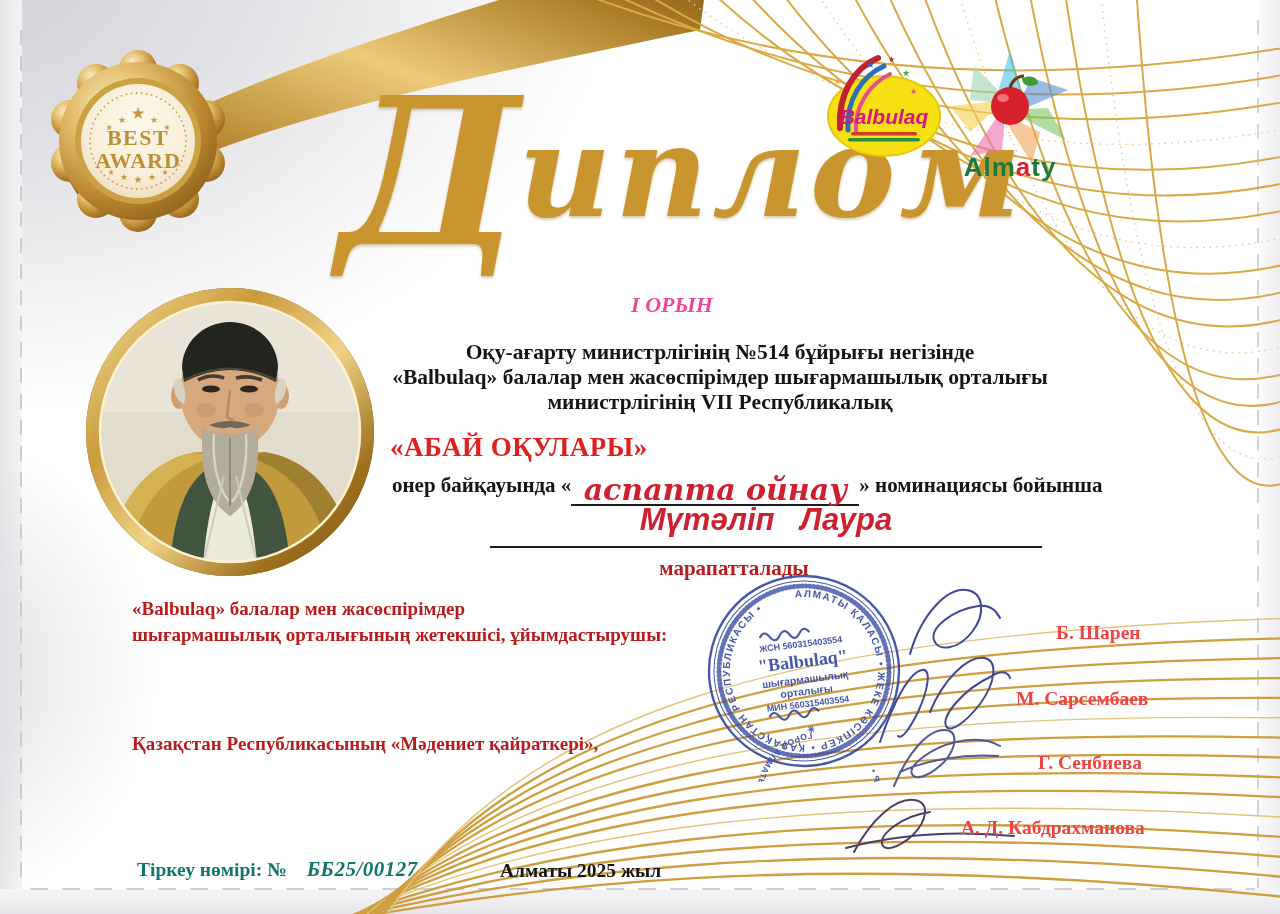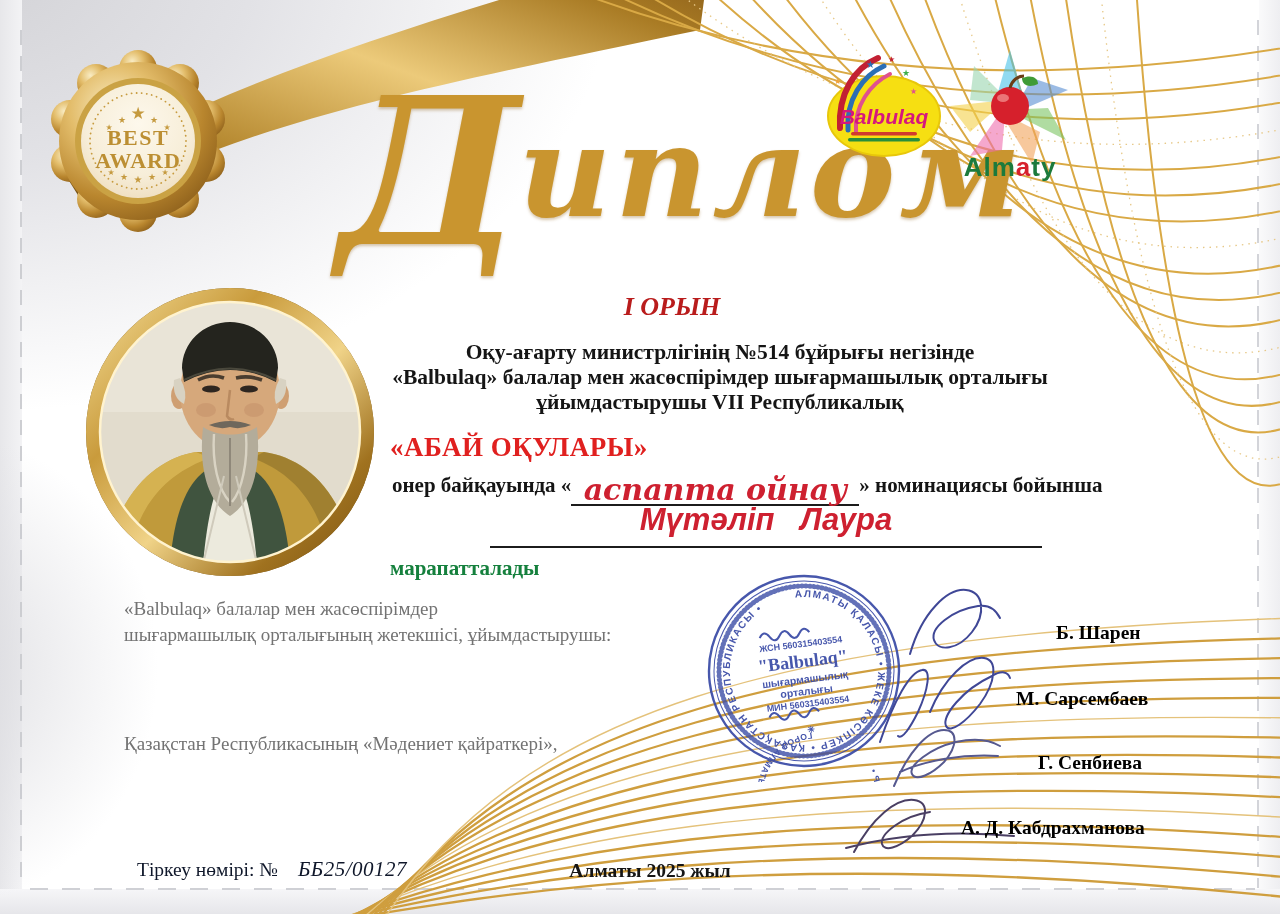--- a/index.html
+++ b/index.html
@@ -20,42 +20,42 @@
   svg{display:block;}
   .abs{position:absolute;}
   
   .title{position:absolute;left:338px;top:46px;width:680px;height:260px;text-align:center;
     font-family:"DejaVu Serif",serif;font-style:italic;font-weight:bold;color:#c9952f;
     text-shadow:0 2px 3px rgba(139,95,24,.35);line-height:250px;letter-spacing:4px;}
   .title .cap{font-size:205px;vertical-align:-28px;margin-right:-6px;}
   .title .rest{font-size:128px;}
   
   .place{position:absolute;left:412px;top:292px;width:520px;text-align:center;
-    font-size:26px;font-weight:bold;font-style:italic;color:#b91c1c;}
+    font-size:22px;font-weight:bold;font-style:italic;color:#ec4899;}
   .intro{position:absolute;left:388px;top:340px;width:664px;text-align:center;
     font-size:21.5px;font-weight:bold;color:#151515;line-height:25px;}
   .contest{position:absolute;left:390px;top:432px;width:664px;text-align:left;
     font-size:27px;font-weight:bold;color:#e0201f;letter-spacing:.5px;}
   .nomination{position:absolute;left:392px;top:470px;width:760px;
     font-size:21px;font-weight:bold;color:#151515;white-space:nowrap;}
   .nom-blank{display:inline-block;width:288px;border-bottom:2.2px solid #1c1c1c;text-align:center;height:34px;vertical-align:-6px;}
   .nom-value{font-style:italic;font-weight:bold;font-size:30px;color:#ce2030;position:relative;top:2px;font-family:"DejaVu Serif",serif;}
   .recipient-wrap{position:absolute;left:490px;top:502px;width:552px;height:44px;
     border-bottom:2.2px solid #1c1c1c;text-align:center;}
   .recipient{font-style:italic;font-weight:bold;font-size:31px;color:#ce2030;font-family:Liberation Sans, sans-serif;}
-  .verb{position:absolute;left:390px;top:556px;width:660px;
-    font-size:21px;font-weight:bold;color:#15803d;}
-  
-  .role{position:absolute;left:124px;font-size:19px;font-weight:normal;color:#737373;line-height:26px;white-space:nowrap;}
-  .regrow{position:absolute;left:137px;top:857px;font-size:19.5px;font-weight:normal;color:#0f172a;white-space:nowrap;text-align:center;}
+  .verb{position:absolute;left:404px;top:556px;width:660px;text-align:center;
+    font-size:21px;font-weight:bold;color:#b91c1c;}
+  
+  .role{position:absolute;left:132px;font-size:19px;font-weight:bold;color:#b91c1c;line-height:26px;white-space:nowrap;}
+  .regrow{position:absolute;left:137px;top:857px;font-size:19.5px;font-weight:bold;color:#0f766e;white-space:nowrap;text-align:center;}
   .regval{font-style:italic;font-size:21px;margin-left:20px;letter-spacing:.5px;}
-  .cityyear{position:absolute;left:500px;top:860px;width:300px;text-align:center;
+  .cityyear{position:absolute;left:500px;top:860px;width:300px;
     font-size:19.5px;font-weight:bold;color:#151515;}
   
-  .signame{position:absolute;font-size:19.5px;font-weight:bold;color:#000000;white-space:nowrap;}
+  .signame{position:absolute;font-size:19.5px;font-weight:bold;color:#ef4444;white-space:nowrap;}
   
   .almaty-word{font-family:"Liberation Sans",sans-serif;font-weight:bold;}
 </style>
 </head>
 <body>
 
 <div id="page">
 
   <div class="corner-tl"></div>
   <div class="edge-left"></div>
@@ -257,21 +257,21 @@
 
       <path d="M -27 132 L -6 44 M 27 132 L 6 44" stroke="#cfcabb" stroke-width="2" fill="none"></path>
     </g>
     <circle cx="0" cy="0" r="130" fill="none" stroke="#fff3cf" stroke-width="2.5"></circle>
   </svg>
 
   <div class="place" style="z-index:3">I ОРЫН</div>
   <div class="intro" style="z-index:3">
     <div>Оқу-ағарту министрлігінің №514 бұйрығы негізінде</div>
     <div>«Balbulaq» балалар мен жасөспірімдер шығармашылық орталығы</div>
-    <div>ұйымдастырушы VII Республикалық</div>
+    <div>министрлігінің VII Республикалық</div>
   </div>
   <div class="contest" style="z-index:3">«АБАЙ ОҚУЛАРЫ»</div>
   <div class="nomination" style="z-index:3"><span>онер байқауында «</span><span class="nom-blank"><span class="nom-value">аспапта ойнау</span></span><span>» номинациясы бойынша</span></div>
   <div class="recipient-wrap" style="z-index:3">
     <span class="recipient">Мүтәліп&nbsp;&nbsp;&nbsp;Лаура</span>
   </div>
   <div class="verb" style="z-index:3">марапатталады</div>
 
   <div class="role" style="top:596px;z-index:3">
     <div>«Balbulaq» балалар мен жасөспірімдер</div>

